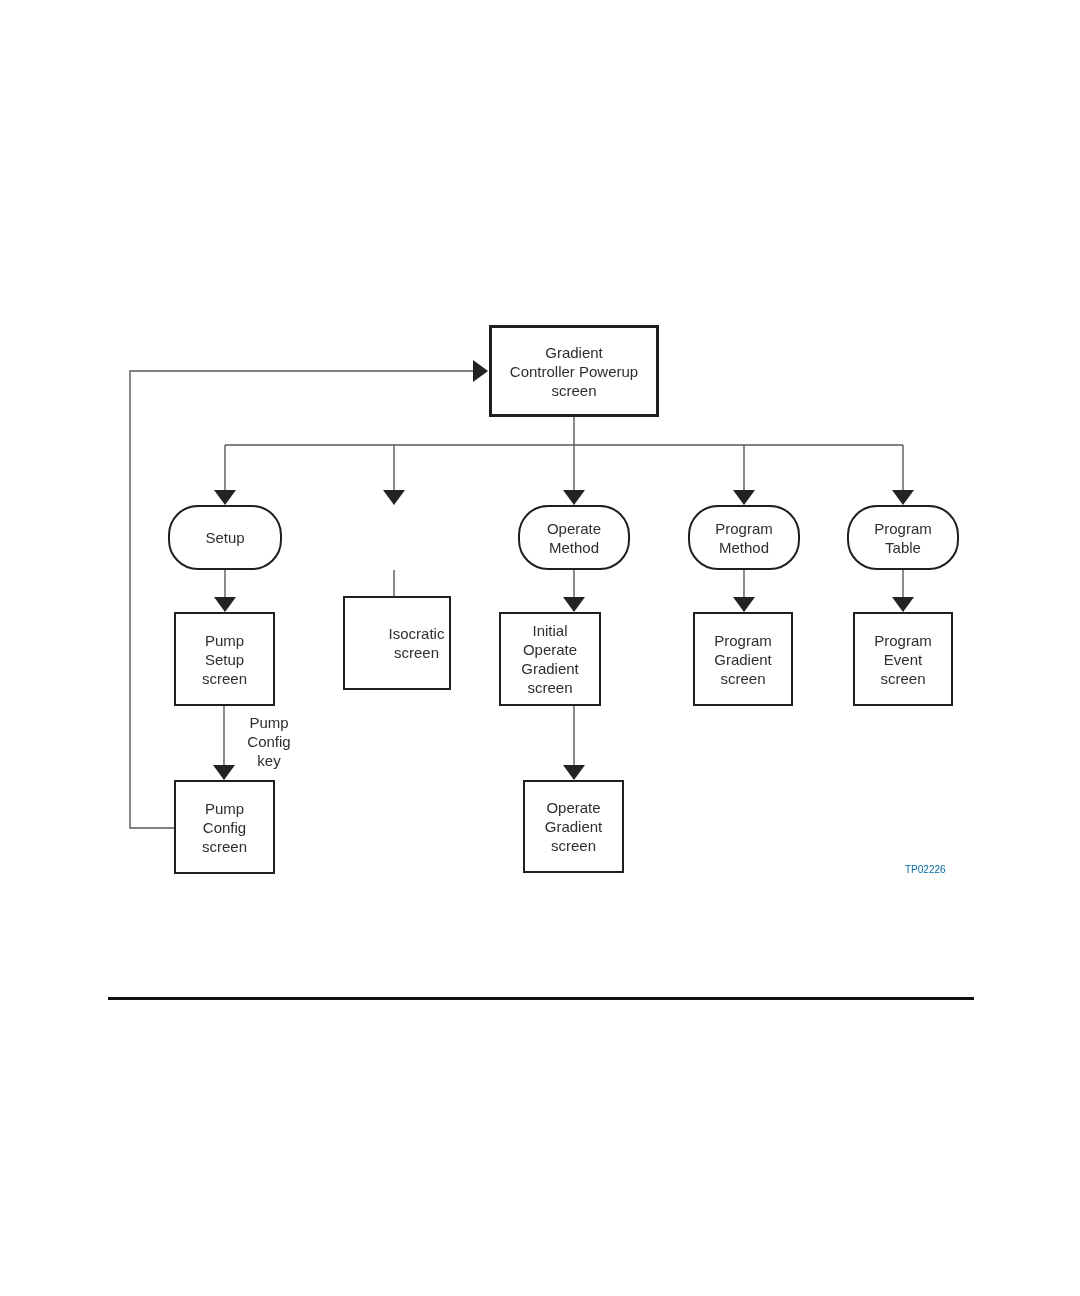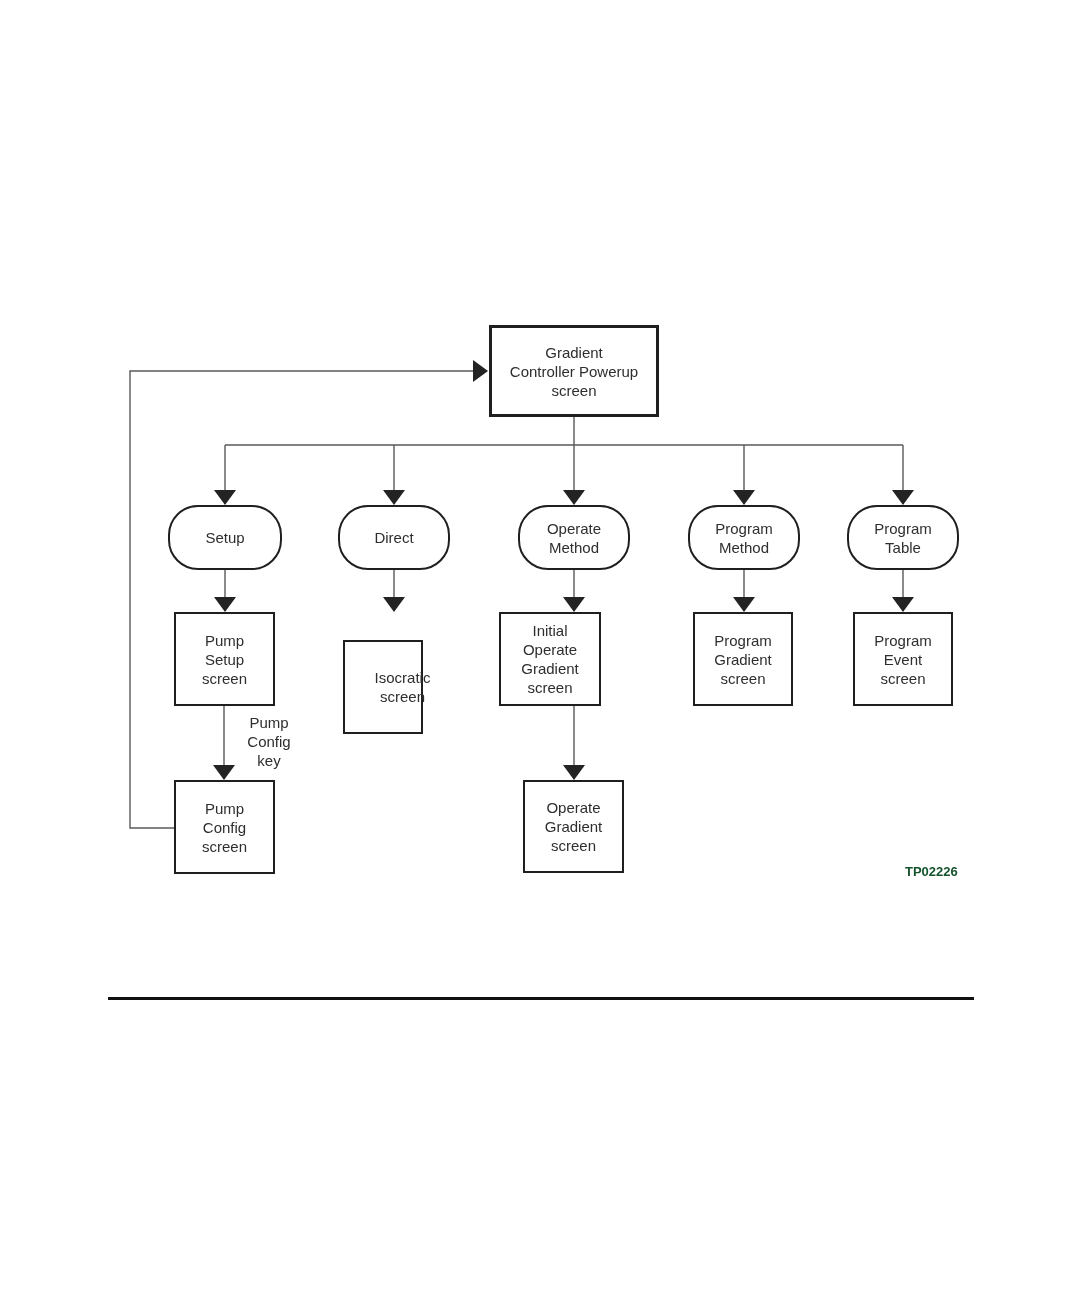--- a/index.html
+++ b/index.html
@@ -42,23 +42,22 @@
   .floating-label {
     position: absolute;
     text-align: center;
     white-space: pre-line;
     font-size: 15px;
     line-height: 19px;
     color: #2e2e2e;
   }
   .figure-code {
     position: absolute;
-    font-size: 13px;
-    color: #14532d;
-    font-weight: bold;
+    font-size: 10px;
+    color: #0369a1;
   }
   .bottom-rule {
     position: absolute;
     left: 108px;
     top: 997px;
     width: 866px;
     height: 3px;
     background: #111111;
   }
 </style>
@@ -100,23 +99,20 @@
   <div class="node root-rect" style="left:489px; top:325px; width:170px; height:92px;">
     <span>Gradient
 Controller Powerup
 screen</span>
   </div>
 
   <div class="node round" style="left:168px; top:505px; width:114px; height:65px;">
     <span>Setup</span>
   </div>
 
-  <div class="node round" style="left:338px; top:505px; width:112px; height:65px;">
-    <span>Direct</span>
-  </div>
 
   <div class="node round" style="left:518px; top:505px; width:112px; height:65px;">
     <span>Operate
 Method</span>
   </div>
 
   <div class="node round" style="left:688px; top:505px; width:112px; height:65px;">
     <span>Program
 Method</span>
   </div>
@@ -125,21 +121,21 @@
     <span>Program
 Table</span>
   </div>
 
   <div class="node rect" style="left:174px; top:612px; width:101px; height:94px;">
     <span>Pump
 Setup
 screen</span>
   </div>
 
-  <div class="node rect" style="left:343px; top:640px; width:80px; height:94px;padding-left:39px;">
+  <div class="node rect" style="left:343px; top:596px; width:108px; height:94px;padding-left:39px;">
     <span>Isocratic
 screen</span>
   </div>
 
   <div class="node rect" style="left:499px; top:612px; width:102px; height:94px;">
     <span>Initial
 Operate
 Gradient
 screen</span>
   </div>

